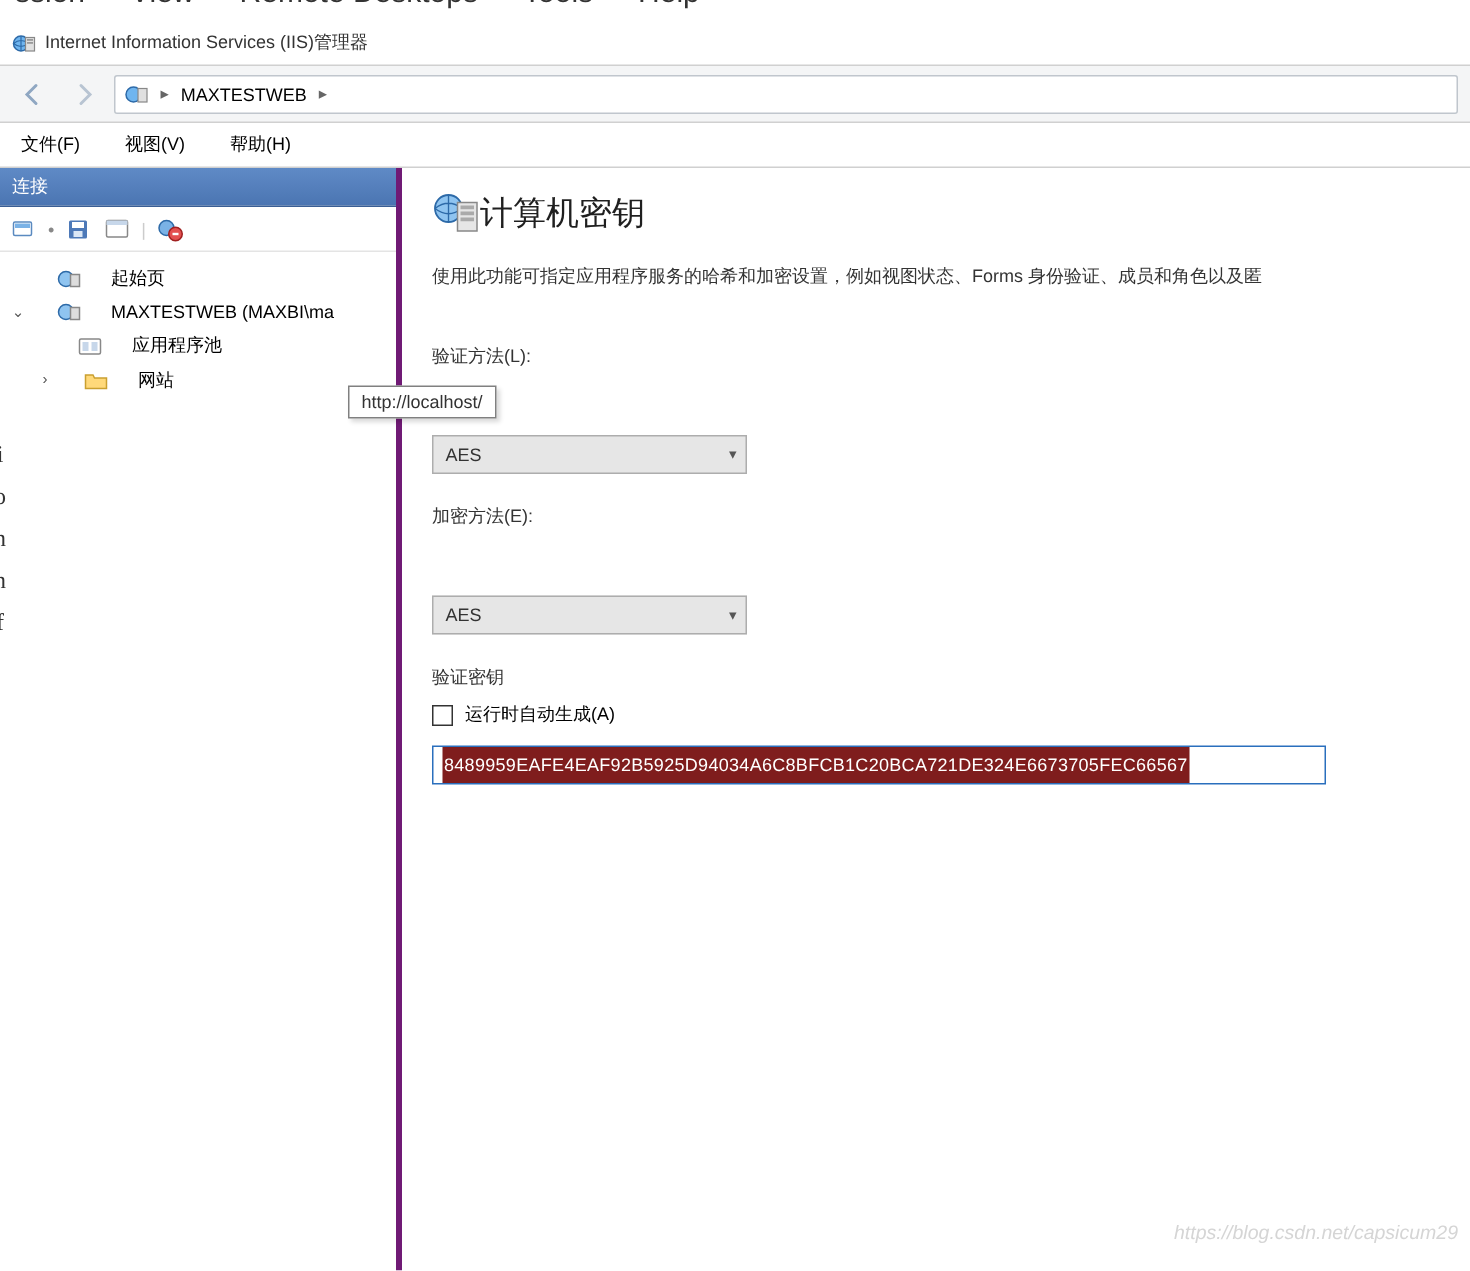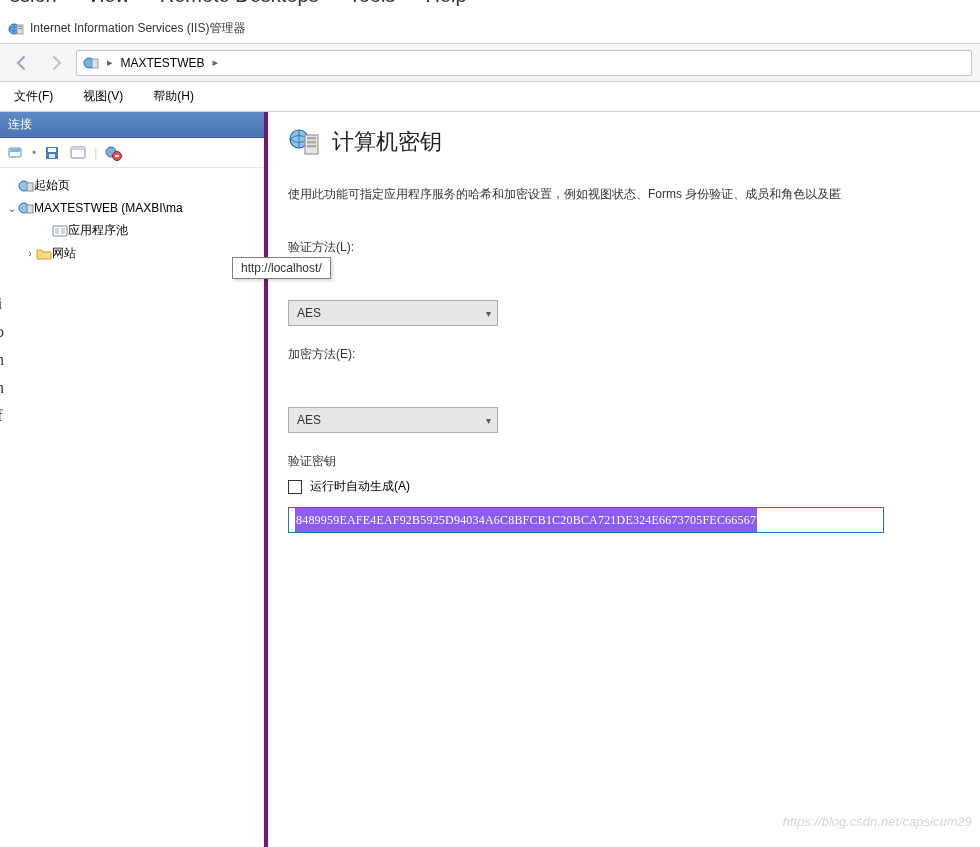--- a/index.html
+++ b/index.html
@@ -101,42 +101,41 @@
 .tb-ico { width: 20px; height: 20px; display: inline-flex; align-items: center; justify-content: center; position: relative; }
 .tree {
   padding: 6px 4px;
   font-size: 12px;
   position: relative;
 }
 .tree-row {
   display: flex;
   align-items: center;
   padding: 3px 2px;
-  gap: 0;
+  gap: 20px;
   white-space: nowrap;
 }
 .tree-indent1 { padding-left: 20px; }
 .tree-indent2 { padding-left: 48px; }
 .tree-toggle {
   width: 12px; height: 12px; display: inline-flex; align-items: center; justify-content: center;
   color: #555; font-size: 10px;
 }
 .tree-ico { width: 16px; height: 16px; display: inline-flex; align-items: center; justify-content: center; }
 .main {
   flex: 1;
   background: #fff;
   padding: 14px 4px 14px 20px;
   overflow: hidden;
   position: relative;
 }
 .main-header {
   display: flex;
   align-items: center;
-  gap: 12px;
-  margin-bottom: 28px;
+  margin-bottom: 18px;
 }
 .main-icon {
   width: 32px; height: 32px; display: inline-flex; align-items: center; justify-content: center;
 }
 .main-title { font-size: 22px; color: #1f1f1f; font-weight: 400; }
 .main-desc {
   font-size: 12px;
   color: #333;
   margin-bottom: 36px;
   white-space: nowrap;
@@ -174,24 +173,24 @@
   font-family: Consolas, monospace;
   display: flex;
   align-items: center;
   overflow: hidden;
   white-space: nowrap;
 }
 .key-input.selected {
   border: 1px solid #2a6fbd;
 }
 .key-input .sel {
-  background: #8b5cf6;
+  background: #7f1d1d;
   color: #fff;
   padding: 16px 1px;
-  font-family: Liberation Serif, serif;
+  font-family: Liberation Sans, sans-serif;
   letter-spacing: 0.2px;
 }
 .tooltip {
   position: absolute;
   left: 232px;
   top: 257px;
   background: #fff;
   border: 1px solid #808080;
   padding: 3px 8px;
   font-size: 12px;

